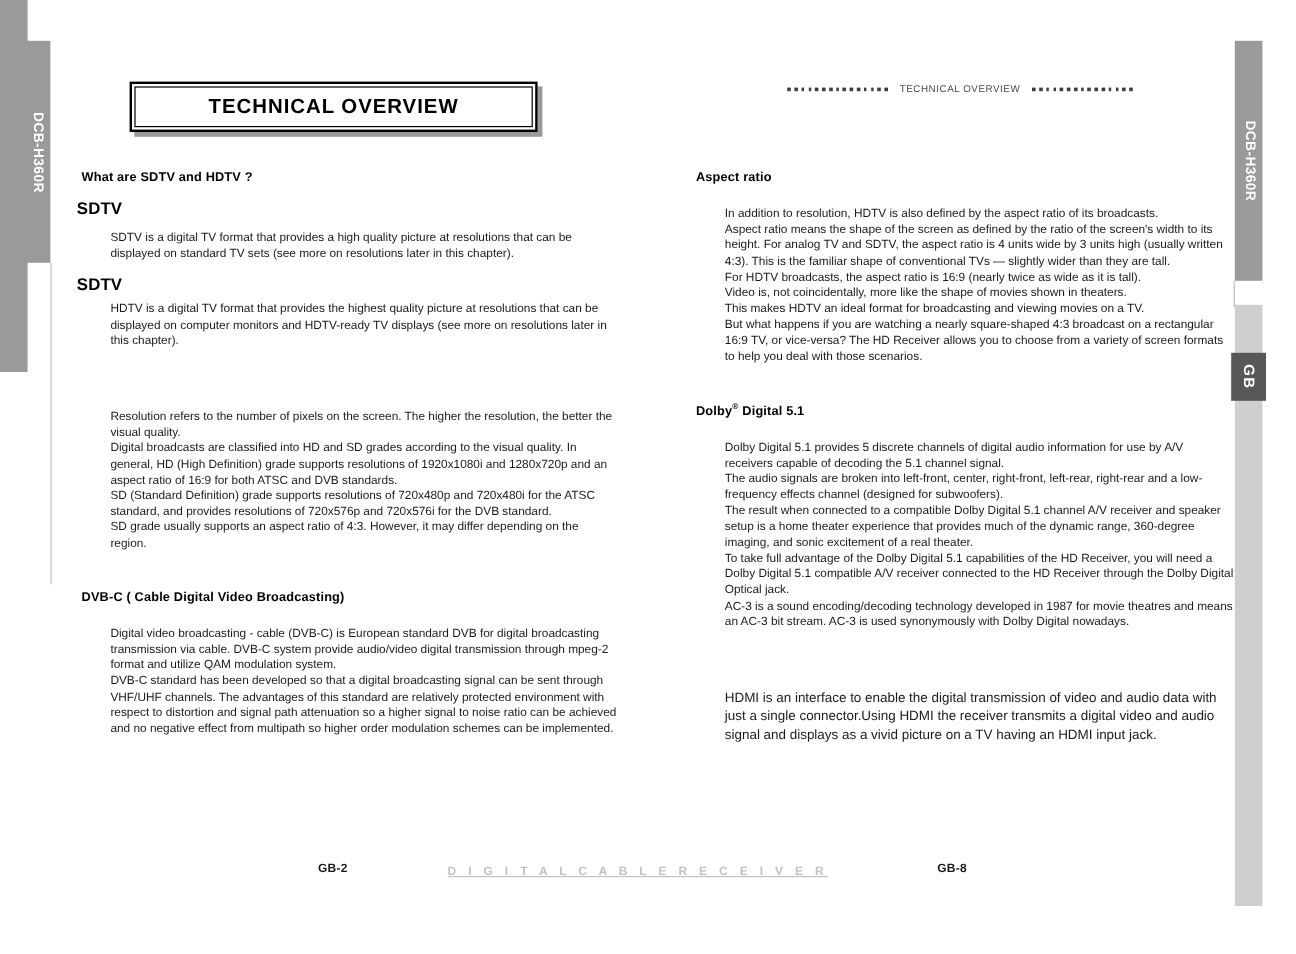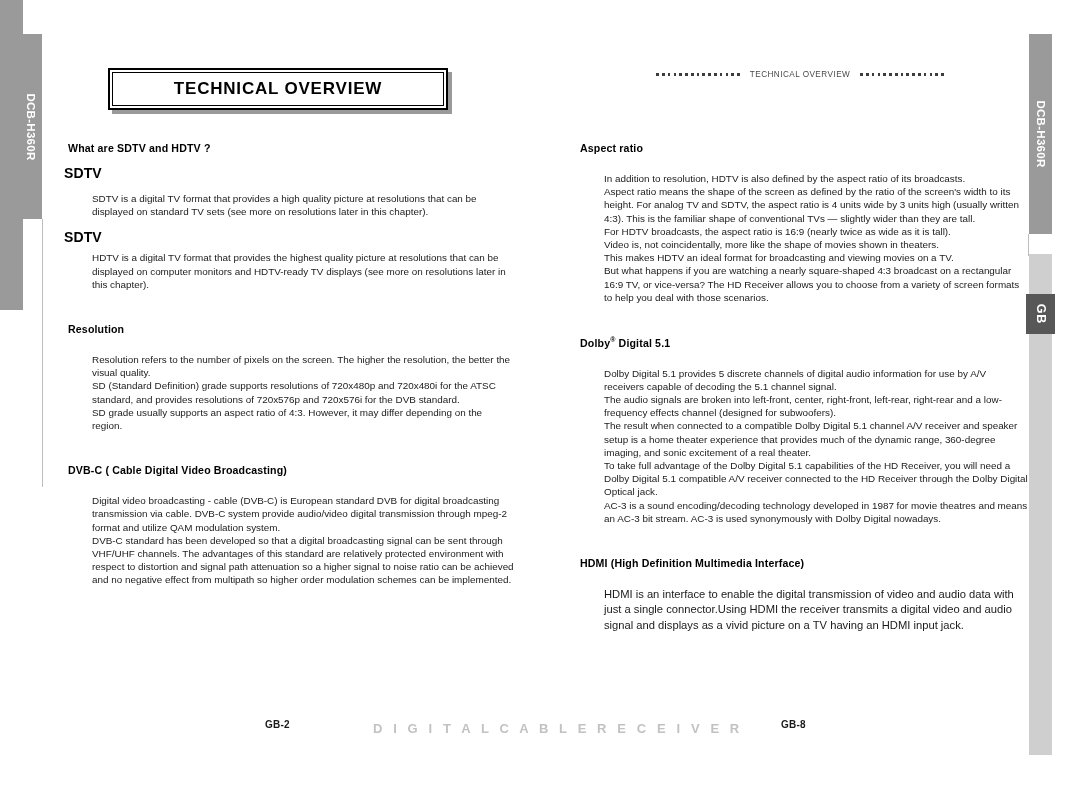--- a/index.html
+++ b/index.html
@@ -198,25 +198,26 @@
     font-size: 10px;
     font-weight: bold;
     color: #1a1a1a;
     letter-spacing: 0.2px;
   }
   #footer-center {
     position: absolute;
     left: 373px;
     top: 721px;
     width: 340px;
-    font-size: 13px;
+    font-size: 10px;
     color: #c2c2c2;
     letter-spacing: 3.6px;
     white-space: nowrap;
     font-weight: bold;
+    text-decoration: underline;
   }
 </style>
 </head>
 <body>
 
 <div id="page">
 
   <div class="side-tab" id="left-tab-top">
     <span class="side-tab-label">DCB-H360R</span>
   </div>
@@ -283,23 +284,23 @@
     <h3 class="sub">SDTV</h3>
     <div class="gap-s"></div>
     <p class="body">SDTV is a digital TV format that provides a high quality picture at resolutions that can be displayed on standard TV sets (see more on resolutions later in this chapter).</p>
     <div class="gap-s"></div>
     <h3 class="sub">SDTV</h3>
     <div class="gap-xs"></div>
     <p class="body">HDTV is a digital TV format that provides the highest quality picture at resolutions that can be displayed on computer monitors and HDTV-ready TV displays (see more on resolutions later in this chapter).</p>
 
     <div class="gap-xl"></div>
 
-    <h2 class="sec">Resolution</h2>
     <div class="gap-m"></div>
     <p class="body">Resolution refers to the number of pixels on the screen. The higher the resolution, the better the visual quality.</p>
+    <p class="body">Digital broadcasts are classified into HD and SD grades according to the visual quality. In general, HD (High Definition) grade supports resolutions of 1920x1080i and 1280x720p and an aspect ratio of 16:9 for both ATSC and DVB standards.</p>
     <p class="body">SD (Standard Definition) grade supports resolutions of 720x480p and 720x480i for the ATSC standard, and provides resolutions of 720x576p and 720x576i for the DVB standard.</p>
     <p class="body">SD grade usually supports an aspect ratio of 4:3. However, it may differ depending on the region.</p>
 
     <div class="gap-xl"></div>
 
     <h2 class="sec">DVB-C ( Cable Digital Video Broadcasting)</h2>
     <div class="gap-m"></div>
     <p class="body">Digital video broadcasting - cable (DVB-C) is European standard DVB for digital broadcasting transmission via cable. DVB-C system provide audio/video digital  transmission through mpeg-2 format and utilize QAM modulation system.</p>
     <p class="body">DVB-C standard has been developed so that a digital broadcasting signal can be sent through VHF/UHF  channels. The advantages of this standard are relatively protected environment with respect to distortion and signal path attenuation so a higher signal to noise ratio can be achieved and no negative effect from multipath so higher order modulation schemes can be implemented.</p>
   </div>
@@ -320,21 +321,20 @@
     <h2 class="sec"><span>Dolby</span><span class="sup">®</span><span> Digital 5.1</span></h2>
     <div class="gap-m"></div>
     <p class="body">Dolby Digital 5.1 provides 5 discrete channels of digital audio information for use by A/V receivers capable of decoding the 5.1 channel signal.</p>
     <p class="body">The audio signals are broken into left-front, center, right-front, left-rear, right-rear and a low-frequency effects channel (designed for subwoofers).</p>
     <p class="body">The result when connected to a compatible Dolby Digital 5.1 channel A/V receiver and speaker setup is a home theater experience that provides much of the dynamic range, 360-degree imaging, and sonic excitement of a real theater.</p>
     <p class="body">To take full advantage of the Dolby Digital 5.1 capabilities of the HD Receiver, you will need a Dolby Digital 5.1 compatible A/V receiver connected to the HD Receiver through the Dolby Digital Optical jack.</p>
     <p class="body">AC-3 is a sound encoding/decoding technology developed in 1987 for movie theatres and means an AC-3 bit stream. AC-3 is used synonymously with Dolby Digital nowadays.</p>
 
     <div class="gap-xl"></div>
 
-    <h2 class="sec">HDMI (High Definition Multimedia Interface)</h2>
     <div class="gap-m"></div>
     <p class="body big">HDMI is an interface to enable the digital transmission of video and audio data with just a single connector.Using HDMI  the receiver transmits a digital video and audio signal and displays as a vivid picture on a TV having an HDMI input jack.</p>
   </div>
 
   <div id="footer-left">GB-2</div>
   <div id="footer-center">D I G I T A L   C A B L E   R E C E I V E R</div>
   <div id="footer-right">GB-8</div>
 
 </div>
 

